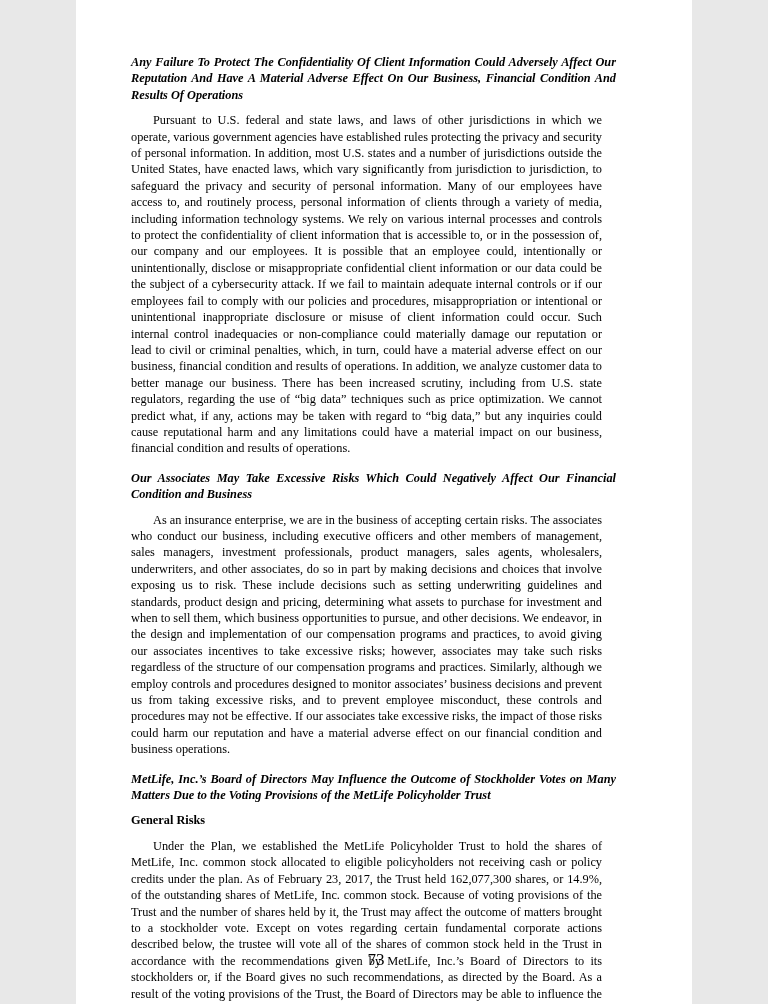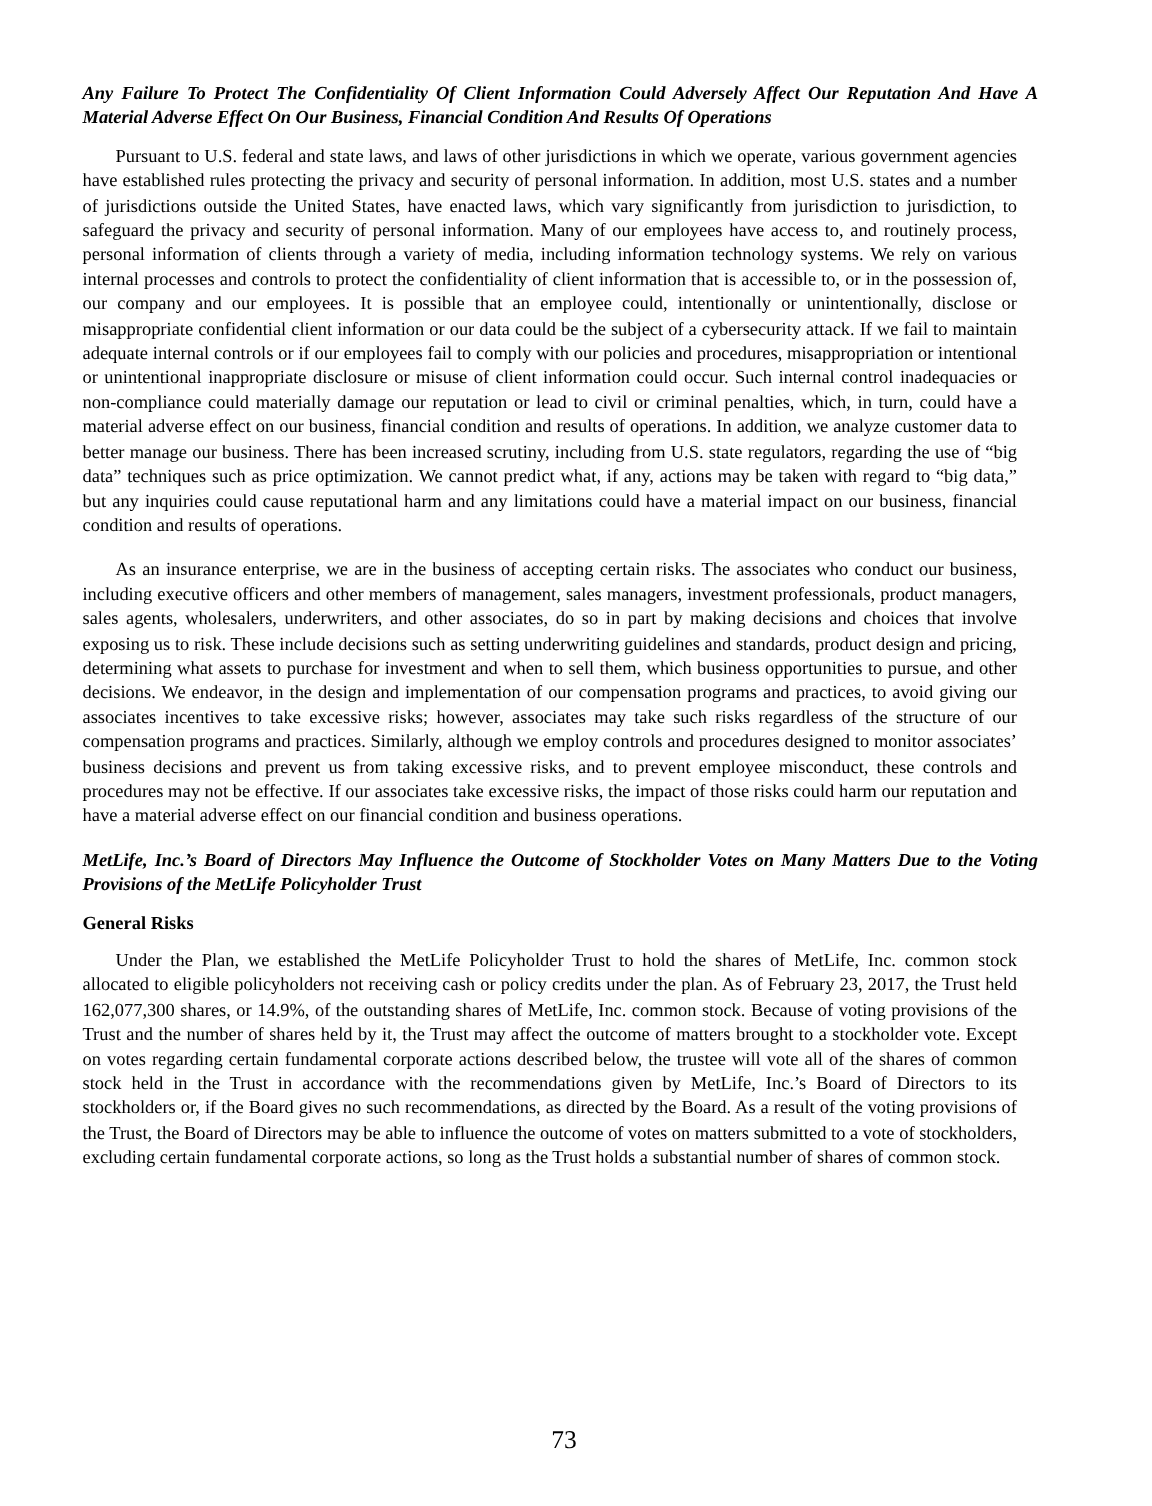--- a/index.html
+++ b/index.html
@@ -2,21 +2,21 @@
 <html><head>
 <meta charset="utf-8">
 <style>
   html, body {
     margin: 0;
     padding: 0;
     background: #e8e8e8;
   }
   .page {
     position: relative;
-    width: 768px;
+    width: 616px;
     height: 1004px;
     margin: 0 auto;
     background: #ffffff;
     box-sizing: border-box;
     padding: 52px 76px 0 55px;
     font-family: "Liberation Serif", "DejaVu Serif", serif;
     font-size: 12.3px;
     line-height: 16.4px;
     color: #000000;
   }
@@ -45,20 +45,21 @@
 </style>
 </head>
 <body>
 
 <div class="page">
 
   <h3 class="hd it">Any Failure To Protect The Confidentiality Of Client Information Could Adversely Affect Our Reputation And Have A Material Adverse Effect On Our Business, Financial Condition And Results Of Operations</h3>
 
   <p class="para">Pursuant to U.S. federal and state laws, and laws of other jurisdictions in which we operate, various government agencies have established rules protecting the privacy and security of personal information. In addition, most U.S. states and a number of jurisdictions outside the United States, have enacted laws, which vary significantly from jurisdiction to jurisdiction, to safeguard the privacy and security of personal information. Many of our employees have access to, and routinely process, personal information of clients through a variety of media, including information technology systems. We rely on various internal processes and controls to protect the confidentiality of client information that is accessible to, or in the possession of, our company and our employees. It is possible that an employee could, intentionally or unintentionally, disclose or misappropriate confidential client information or our data could be the subject of a cybersecurity attack. If we fail to maintain adequate internal controls or if our employees fail to comply with our policies and procedures, misappropriation or intentional or unintentional inappropriate disclosure or misuse of client information could occur. Such internal control inadequacies or non-compliance could materially damage our reputation or lead to civil or criminal penalties, which, in turn, could have a material adverse effect on our business, financial condition and results of operations. In addition, we analyze customer data to better manage our business. There has been increased scrutiny, including from U.S. state regulators, regarding the use of “big data” techniques such as price optimization. We cannot predict what, if any, actions may be taken with regard to “big data,” but any inquiries could cause reputational harm and any limitations could have a material impact on our business, financial condition and results of operations.</p>
 
+  <h3 class="hd it">Our Associates May Take Excessive Risks Which Could Negatively Affect Our Financial Condition and Business</h3>
 
   <p class="para">As an insurance enterprise, we are in the business of accepting certain risks. The associates who conduct our business, including executive officers and other members of management, sales managers, investment professionals, product managers, sales agents, wholesalers, underwriters, and other associates, do so in part by making decisions and choices that involve exposing us to risk. These include decisions such as setting underwriting guidelines and standards, product design and pricing, determining what assets to purchase for investment and when to sell them, which business opportunities to pursue, and other decisions. We endeavor, in the design and implementation of our compensation programs and practices, to avoid giving our associates incentives to take excessive risks; however, associates may take such risks regardless of the structure of our compensation programs and practices. Similarly, although we employ controls and procedures designed to monitor associates’ business decisions and prevent us from taking excessive risks, and to prevent employee misconduct, these controls and procedures may not be effective. If our associates take excessive risks, the impact of those risks could harm our reputation and have a material adverse effect on our financial condition and business operations.</p>
 
   <h3 class="hd it">MetLife, Inc.’s Board of Directors May Influence the Outcome of Stockholder Votes on Many Matters Due to the Voting Provisions of the MetLife Policyholder Trust</h3>
 
   <h3 class="hd">General Risks</h3>
 
   <p class="para">Under the Plan, we established the MetLife Policyholder Trust to hold the shares of MetLife, Inc. common stock allocated to eligible policyholders not receiving cash or policy credits under the plan. As of February 23, 2017, the Trust held 162,077,300 shares, or 14.9%, of the outstanding shares of MetLife, Inc. common stock. Because of voting provisions of the Trust and the number of shares held by it, the Trust may affect the outcome of matters brought to a stockholder vote. Except on votes regarding certain fundamental corporate actions described below, the trustee will vote all of the shares of common stock held in the Trust in accordance with the recommendations given by MetLife, Inc.’s Board of Directors to its stockholders or, if the Board gives no such recommendations, as directed by the Board. As a result of the voting provisions of the Trust, the Board of Directors may be able to influence the outcome of votes on matters submitted to a vote of stockholders, excluding certain fundamental corporate actions, so long as the Trust holds a substantial number of shares of common stock.</p>
 
   <div class="page-number">73</div>

